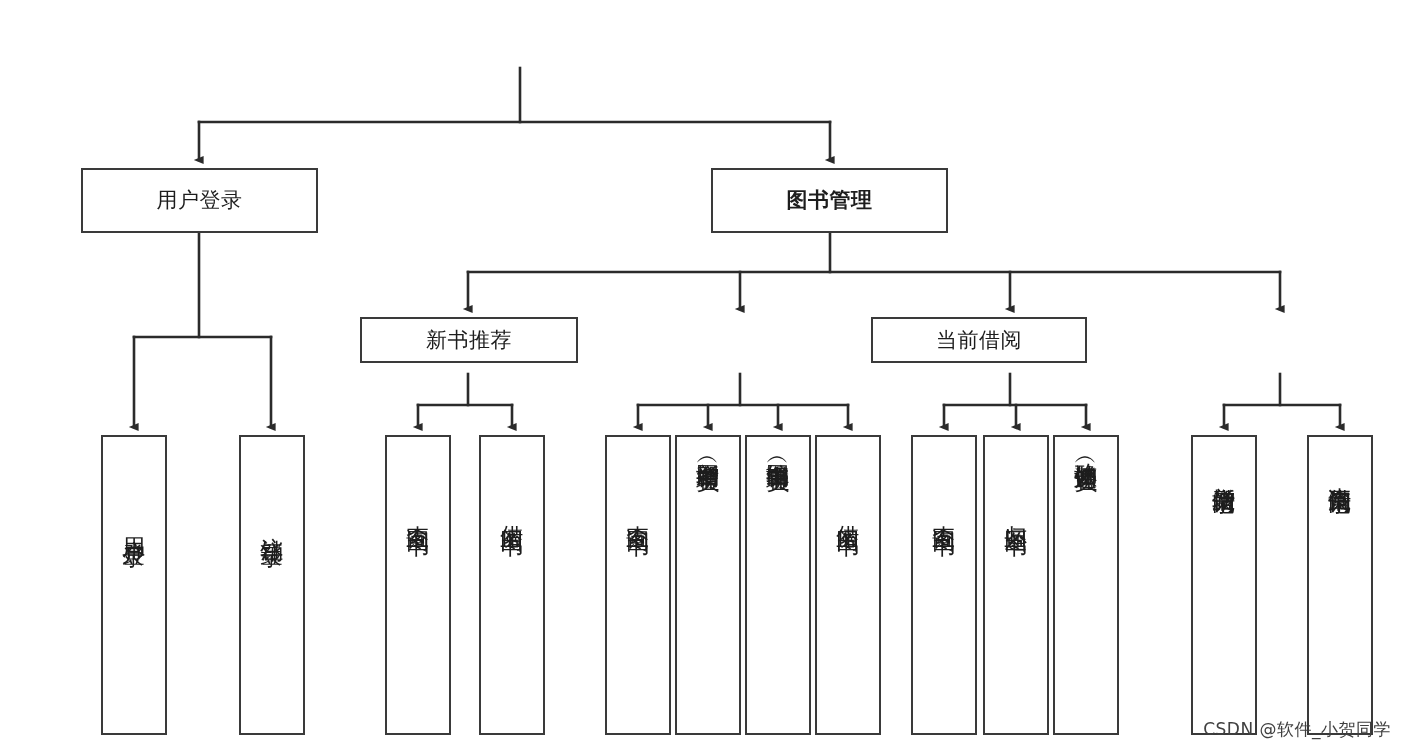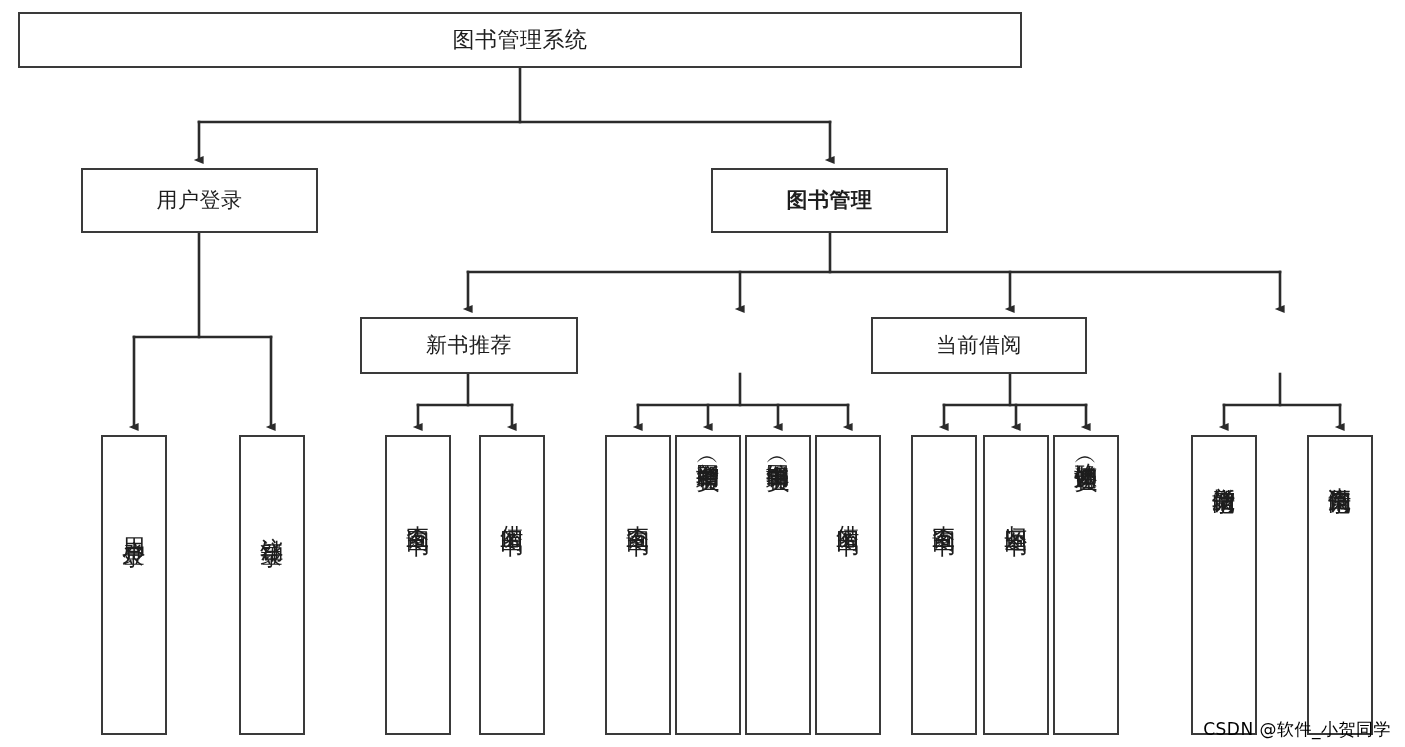--- a/index.html
+++ b/index.html
@@ -59,21 +59,21 @@
     height: 65px;
     top: 168px;
   }
   .node.l2 .node-label {
     font-size: 21px;
   }
   .node.n-user-login  { left: 81px;  width: 237px; }
   .node.n-book-manage { left: 711px; width: 237px; font-weight: bold; }
   
   .node.l3 {
-    height: 57px;
+    height: 46px;
     top: 317px;
   }
   .node.l3 .node-label {
     font-size: 21px;
   }
   .node.n-new-rec   { left: 360px;  width: 218px; }
   .node.n-borrow    { left: 632px;  width: 216px; }
   .node.n-current   { left: 871px;  width: 216px; }
   .node.n-record    { left: 1172px; width: 216px; }
   
@@ -109,21 +109,21 @@
   .leaf.lf-return-book  { left: 983px;  width: 66px; padding-top: 70px; }
   .leaf.lf-confirm-ret  { left: 1053px; width: 66px; padding-top: 8px;  }
   .leaf.lf-add-record   { left: 1191px; width: 66px; padding-top: 32px; }
   .leaf.lf-q-record     { left: 1307px; width: 66px; padding-top: 32px; }
   
   #watermark {
     position: absolute;
     right: 14px;
     bottom: 6px;
     font-size: 17px;
-    color: #000000;
+    color: #404040;
     letter-spacing: 0.5px;
     z-index: 5;
     white-space: nowrap;
   }
 </style>
 </head>
 <body>
 
 <div id="diagram-root">
 
@@ -173,23 +173,20 @@
       <path d="M1016,405 L1016,427" marker-end="url(#arrow)"></path>
       <path d="M1086,405 L1086,427" marker-end="url(#arrow)"></path>
 
       <path d="M1280,374 L1280,405"></path>
       <path d="M1224,405 L1340,405"></path>
       <path d="M1224,405 L1224,427" marker-end="url(#arrow)"></path>
       <path d="M1340,405 L1340,427" marker-end="url(#arrow)"></path>
     </g>
   </svg>
 
-  <div class="node root">
-    <span class="node-label">图书管理系统</span>
-  </div>
 
   <div class="node l2 n-user-login">
     <span class="node-label">用户登录</span>
   </div>
   <div class="node l2 n-book-manage">
     <span class="node-label">图书管理</span>
   </div>
 
   <div class="node l3 n-new-rec">
     <span class="node-label">新书推荐</span>

